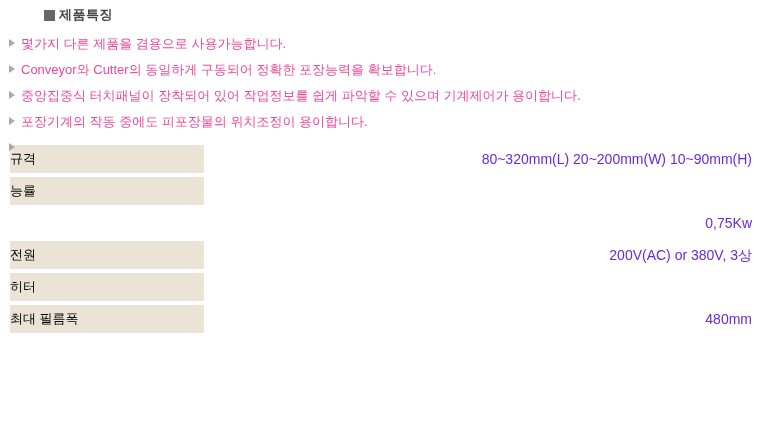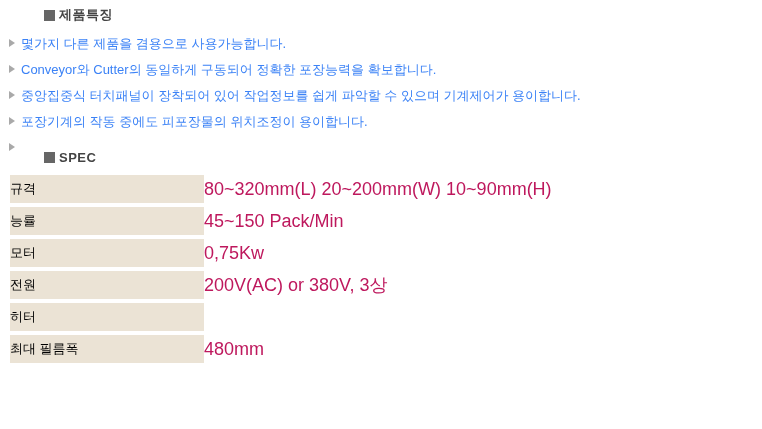--- a/index.html
+++ b/index.html
@@ -34,21 +34,21 @@
     margin-right: 4px;
     flex: 0 0 auto;
   }
 
   
   .feature-list { margin: 7px 0 0 0; list-style: none; }
   .feature-item {
     position: relative;
     padding-left: 13px;
     font-size: 13px;
-    color: #3b82f6;
+    color: #ec4899;
     line-height: 26px;
     white-space: nowrap;
   }
   .arrow-bullet {
     position: absolute;
     left: 1px;
     top: 8px;
     width: 0;
     height: 0;
     border-left: 6px solid #a9a9a9;
@@ -68,23 +68,23 @@
   .spec-label {
     flex: 0 0 194px;
     background: #ebe3d5;
     color: #000000;
     font-size: 13px;
     text-align: left;
     line-height: 28px;
   }
   .spec-value {
     flex: 1 1 auto;
-    color: #be185d;
-    font-size: 18px;
-    text-align: left;
+    color: #6d28d9;
+    font-size: 14px;
+    text-align: right;
     line-height: 28px;
   }
 </style>
 </head>
 <body>
 
 <div class="page">
   <div class="content">
 
     <div class="section-heading">
@@ -107,36 +107,30 @@
       </li>
       <li class="feature-item">
         <span class="arrow-bullet"></span>
         <span>포장기계의 작동 중에도 피포장물의 위치조정이 용이합니다.</span>
       </li>
       <li class="feature-item">
         <span class="arrow-bullet"></span>
       </li>
     </ul>
 
-    <div class="section-heading spec-heading">
-      <span class="heading-square"></span>
-      <span>SPEC</span>
-    </div>
 
     <div class="spec-table">
       <div class="spec-row">
         <div class="spec-label">규격</div>
         <div class="spec-value">80~320mm(L) 20~200mm(W) 10~90mm(H)</div>
       </div>
       <div class="spec-row">
         <div class="spec-label">능률</div>
-        <div class="spec-value">45~150 Pack/Min</div>
       </div>
       <div class="spec-row">
-        <div class="spec-label">모터</div>
         <div class="spec-value">0,75Kw</div>
       </div>
       <div class="spec-row">
         <div class="spec-label">전원</div>
         <div class="spec-value">200V(AC) or 380V, 3상</div>
       </div>
       <div class="spec-row">
         <div class="spec-label">히터</div>
       </div>
       <div class="spec-row">

